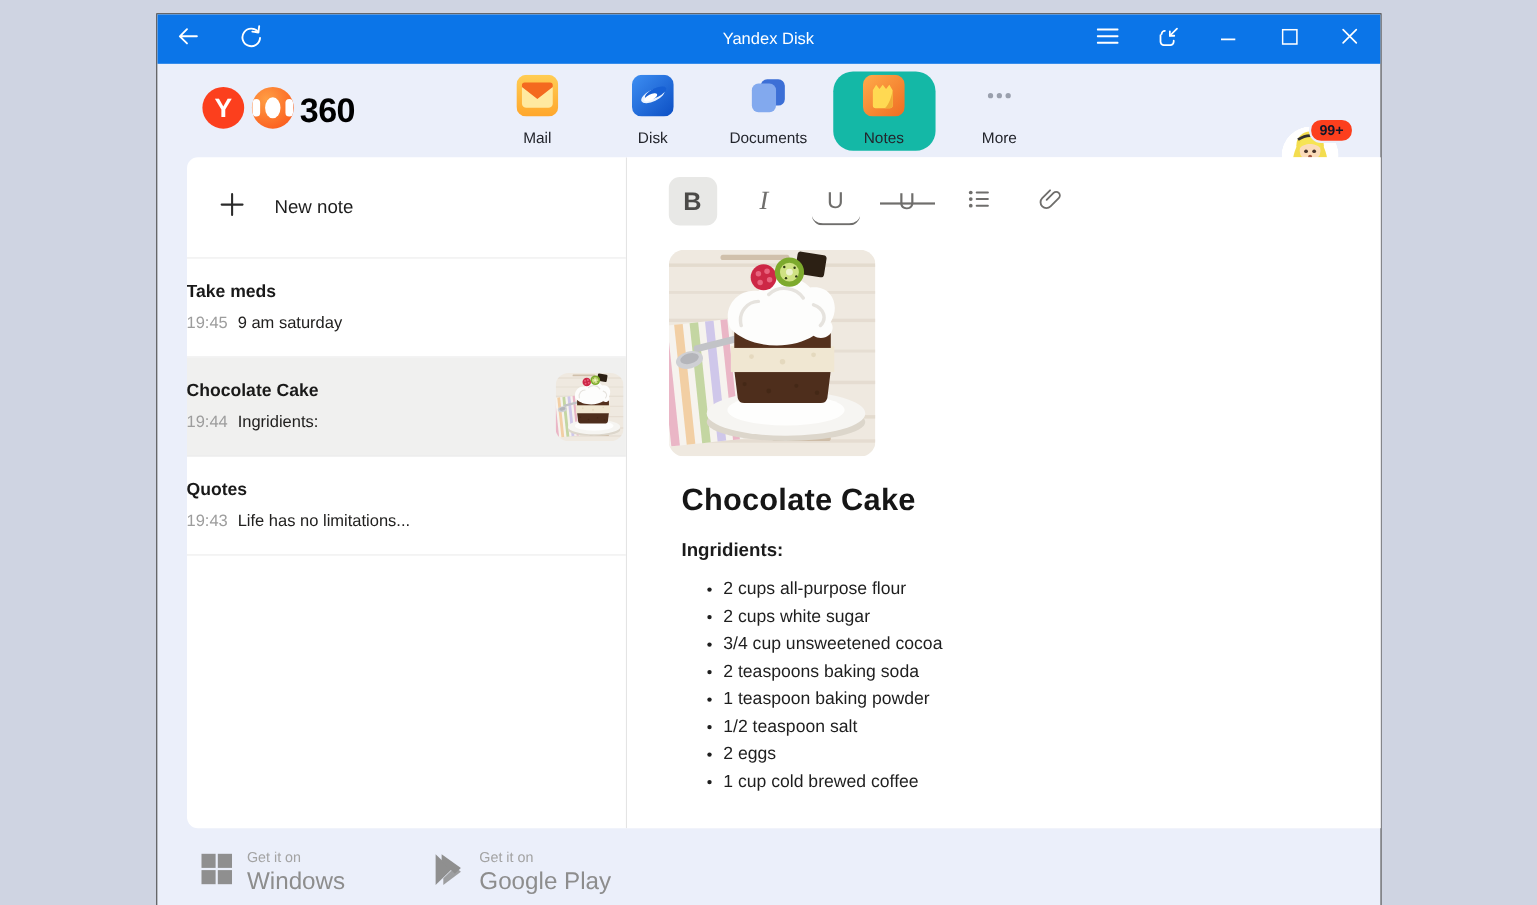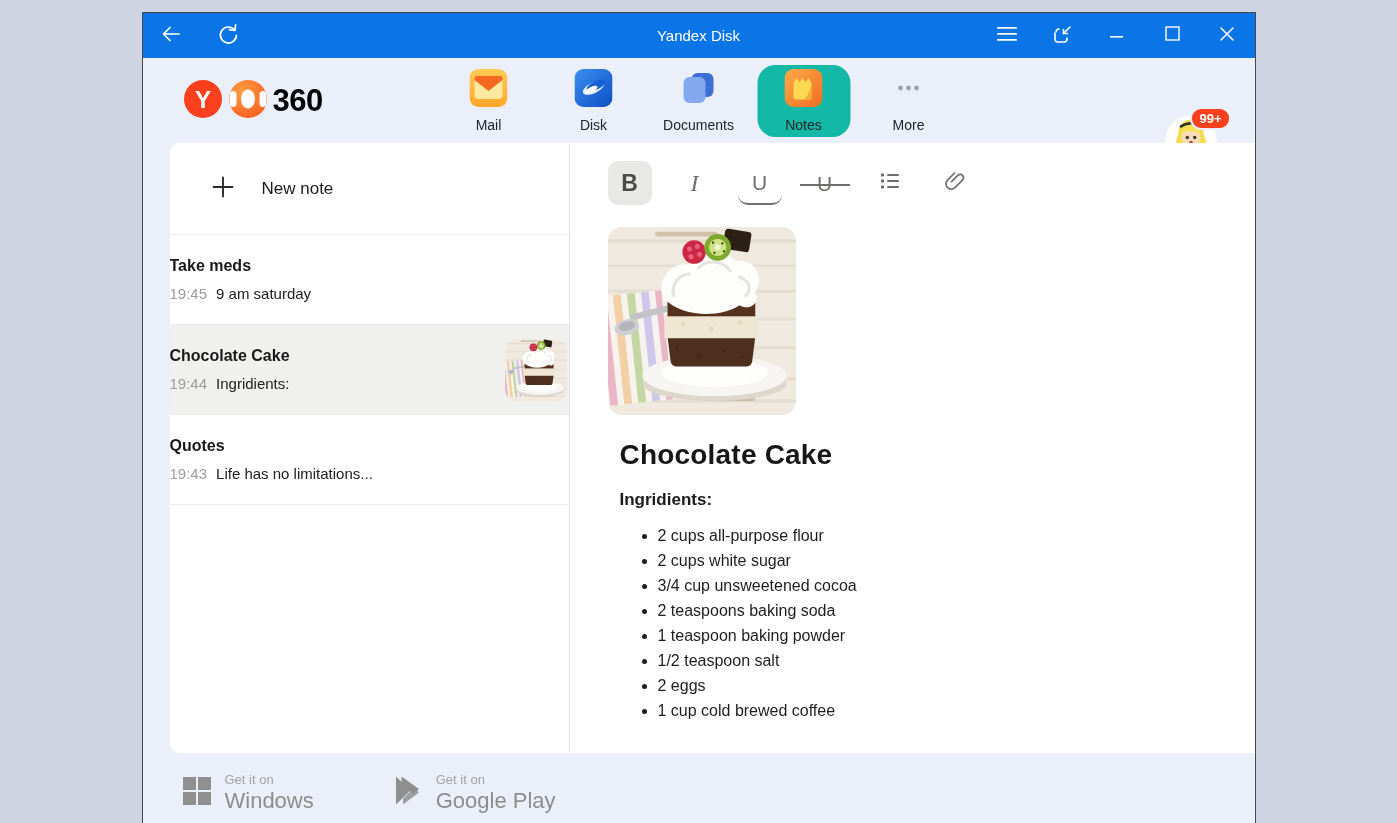--- a/index.html
+++ b/index.html
@@ -19,26 +19,26 @@
   
   .header{position:absolute;top:45px;left:0;right:0;height:85px;}
   .logo{position:absolute;left:40px;top:0;height:85px;display:flex;align-items:center;gap:5px;}
   .logo-text{font-size:31px;font-weight:700;color:#000;letter-spacing:-.5px;}
   .tabs{position:absolute;left:50%;top:0;transform:translateX(-50%);height:85px;display:flex;align-items:center;gap:12px;}
   .tab{width:93px;height:72px;display:flex;flex-direction:column;align-items:center;justify-content:center;gap:6px;border-radius:18px;cursor:pointer;}
   .tab.active{background:#14b8a6;}
   .tab-label{font-size:14px;color:#23252c;}
   .avatar-wrap{position:absolute;right:38px;top:57px;width:52px;height:52px;}
   .avatar{width:52px;height:52px;border-radius:50%;overflow:hidden;display:block;}
-  .avatar-badge{position:absolute;top:-8px;right:-14px;background:#fc3f1d;color:#ffffff;font-size:13px;font-weight:700;
+  .avatar-badge{position:absolute;top:-8px;right:-14px;background:#fc3f1d;color:#0f172a;font-size:13px;font-weight:700;
     padding:2px 7px;border-radius:11px;border:2px solid #ebeffa;line-height:15px;}
   
   .card{position:absolute;left:27px;top:130px;width:1343px;height:610px;background:#fff;border-radius:10px;display:flex;overflow:hidden;}
   .sidebar{width:400px;flex:0 0 400px;border-right:1px solid #e4e4e4;display:flex;flex-direction:column;}
-  .new-note{height:92px;flex:0 0 92px;border-bottom:1px solid #ececec;display:flex;align-items:center;padding-left:40px;gap:26px;cursor:pointer;}
+  .new-note{height:92px;flex:0 0 92px;border-bottom:1px solid #ececec;display:flex;align-items:center;padding-left:28px;gap:26px;cursor:pointer;}
   .new-note-label{font-size:17px;font-weight:500;color:#1d1d1d;}
   .note-item{height:90px;flex:0 0 90px;border-bottom:1px solid #ececec;display:flex;align-items:center;padding:0 0;cursor:pointer;}
   .note-item.selected{background:#f0f0ef;}
   .note-text{flex:1;min-width:0;}
   .note-title{font-size:16px;font-weight:700;color:#191919;margin-bottom:10px;}
   .note-sub{font-size:15px;display:flex;gap:9px;}
   .note-time{color:#9d9d9d;}
   .note-preview{color:#21201f;}
   .note-thumb{width:62px;height:62px;border-radius:12px;overflow:hidden;flex:0 0 62px;margin-right:2px;}
   .note-thumb svg{display:block;width:62px;height:62px;}

